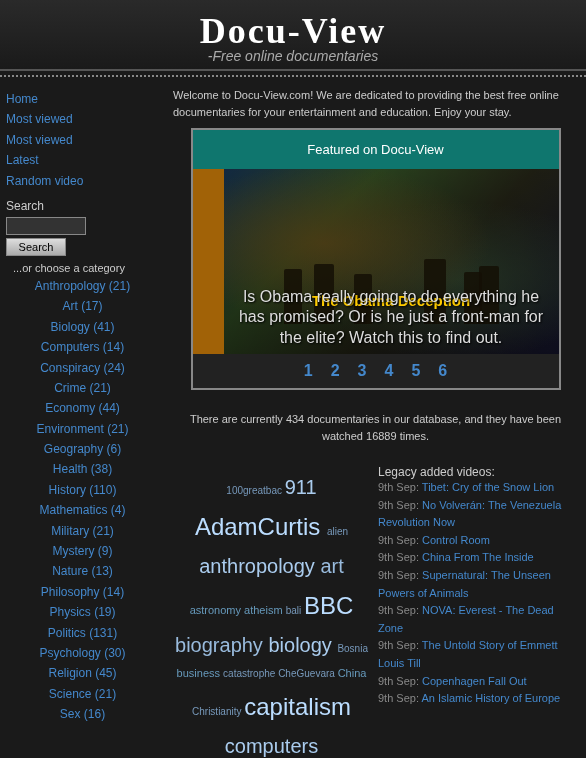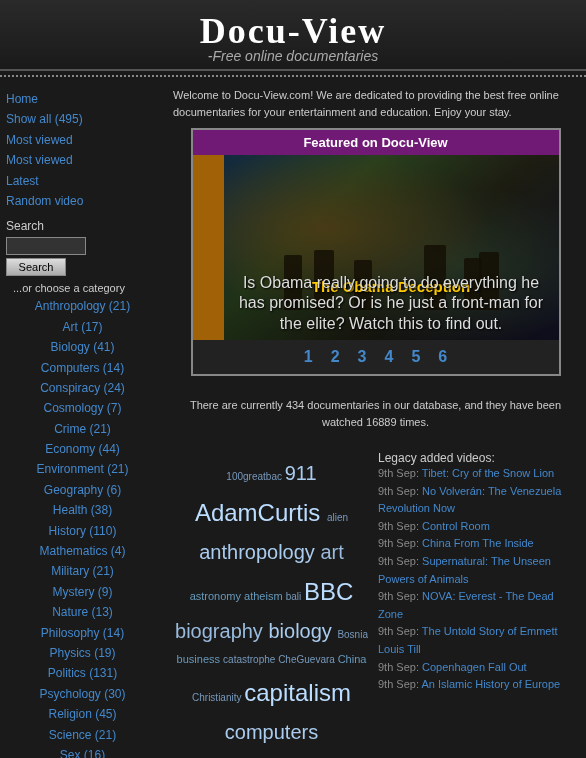--- a/index.html
+++ b/index.html
@@ -120,23 +120,23 @@
     #featured-box {
       border: 2px solid #888;
       background: #111;
       width: 370px;
       margin: 0 auto 8px auto;
     }
     #featured-title {
       text-align: center;
       color: #ffffff;
       font-size: 13px;
-      font-weight: bold;
-      padding: 5px 0;
-      background: #701a75;
+      font-weight: normal;
+      padding: 12px 0;
+      background: #0f766e;
     }
     #featured-image-area {
       position: relative;
       width: 100%;
       height: 185px;
       background: #a16207;
       overflow: hidden;
       padding-left: 31px;
     }
     #featured-image-area .film-still {
@@ -263,40 +263,38 @@
   <div class="logo-subtitle">-Free online documentaries</div>
 </div>
 <div class="dotted-border"></div>
 
 <div id="main-layout">
 
   <div id="sidebar">
 
     <div id="sidebar-nav">
       <a class="nav-link">Home</a>
-      <a class="nav-link">Show all (495)</a>
       <a class="nav-link">Most viewed</a>
       <a class="nav-link">Most viewed</a>
       <a class="nav-link">Latest</a>
       <a class="nav-link">Random video</a>
     </div>
 
     <div class="section-label">Search</div>
     <div id="search-box">
       <input type="text" id="search-input-field" value="" style="">
       <button id="search-button">Search</button>
     </div>
 
     <div class="category-label">...or choose a category</div>
     <a class="cat-link">Anthropology (21)</a>
     <a class="cat-link">Art (17)</a>
     <a class="cat-link">Biology (41)</a>
     <a class="cat-link">Computers (14)</a>
     <a class="cat-link">Conspiracy (24)</a>
-    <a class="cat-link">Cosmology (7)</a>
     <a class="cat-link">Crime (21)</a>
     <a class="cat-link">Economy (44)</a>
     <a class="cat-link">Environment (21)</a>
     <a class="cat-link">Geography (6)</a>
     <a class="cat-link">Health (38)</a>
     <a class="cat-link">History (110)</a>
     <a class="cat-link">Mathematics (4)</a>
     <a class="cat-link">Military (21)</a>
     <a class="cat-link">Mystery (9)</a>
     <a class="cat-link">Nature (13)</a>

